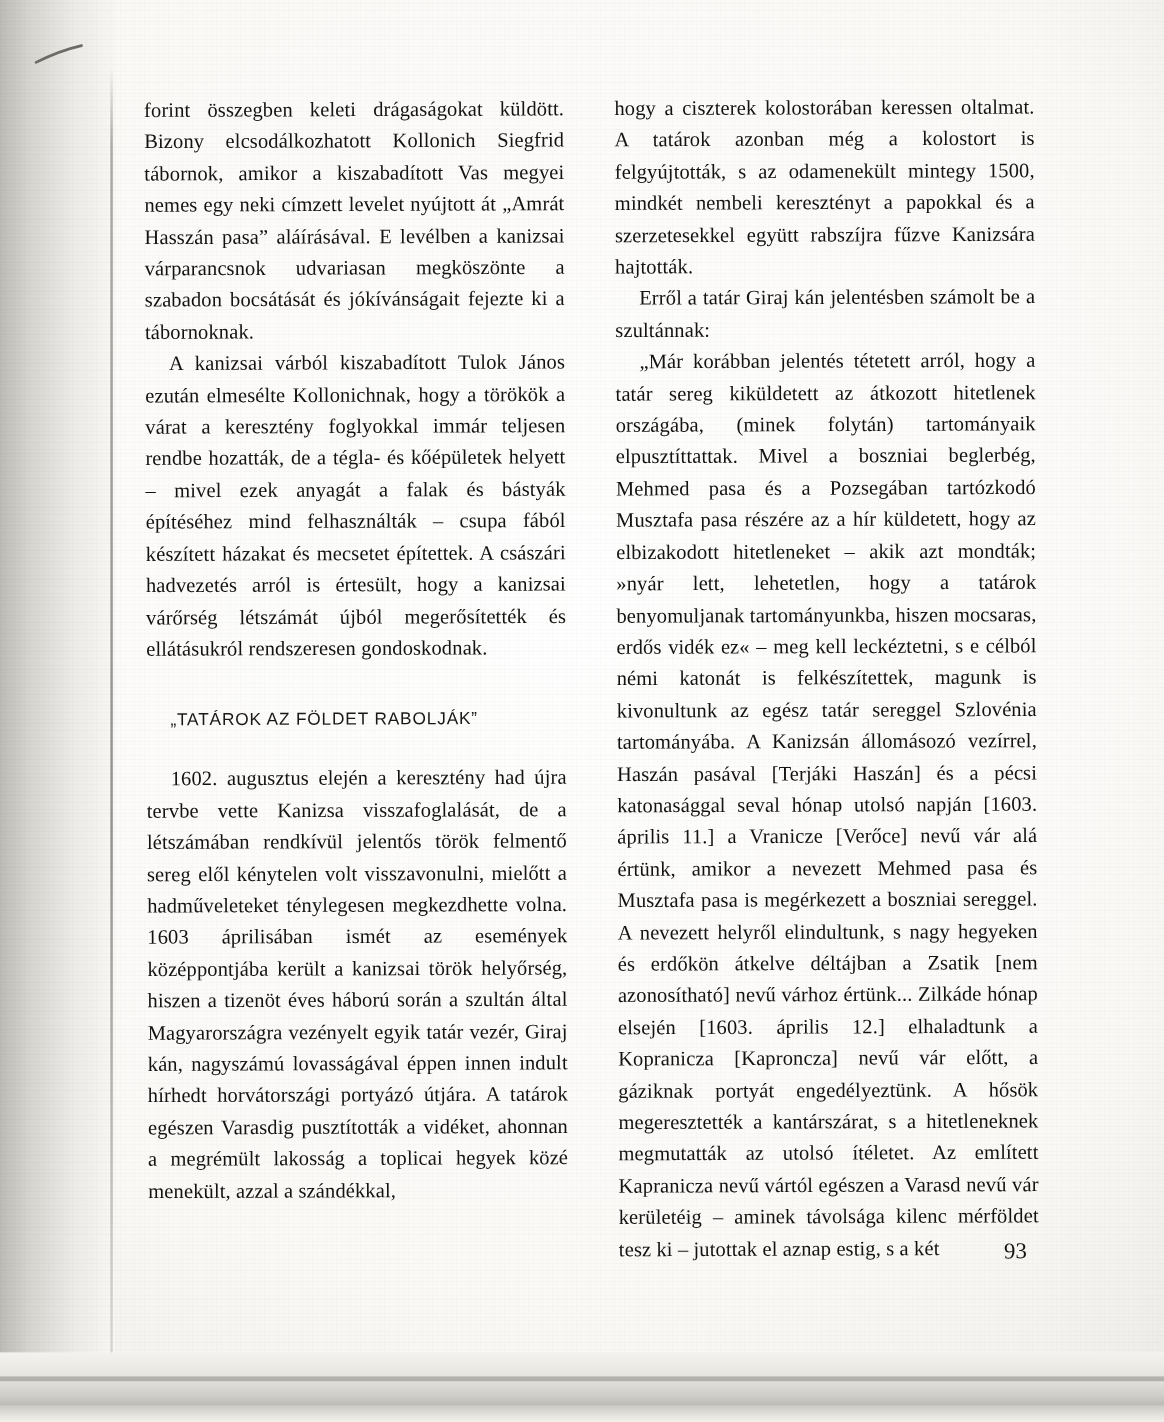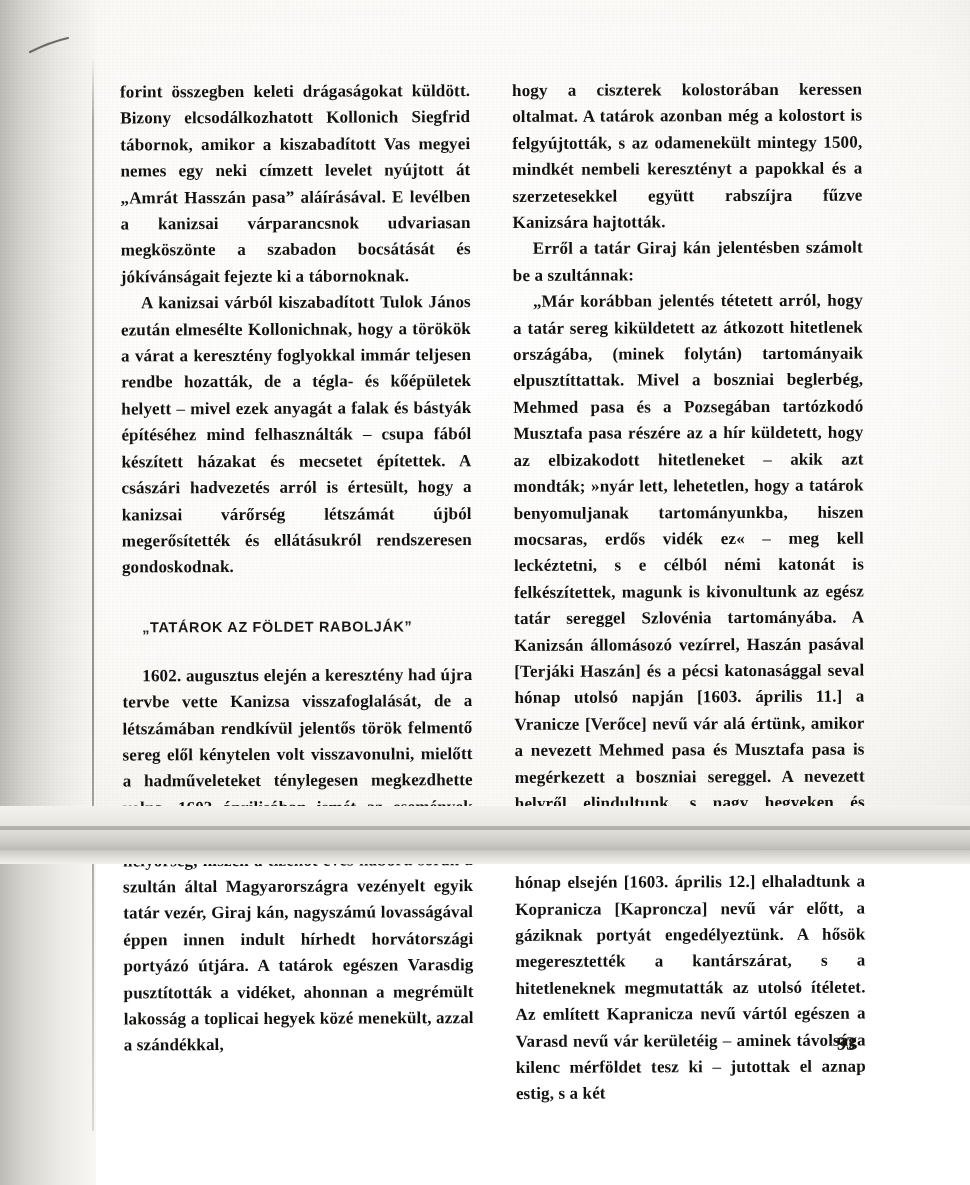--- a/index.html
+++ b/index.html
@@ -9,23 +9,22 @@
   body {
     width: 970px;
     height: 1185px;
     background: #ffffff;
     font-family: "Liberation Serif", serif;
     overflow: hidden;
   }
   .page {
     position: relative;
     width: 970px;
-    height: 864px;
+    height: 1185px;
     background: #fbfaf8;
-    font-weight: bold;
   }
   
   .scan-tint {
     position: absolute;
     inset: 0;
     background:
       radial-gradient(125% 95% at 48% 42%, rgba(255,255,255,0.92) 0%, rgba(250,249,246,0.85) 52%, rgba(228,226,221,0.85) 88%, rgba(205,203,198,0.95) 100%),
       linear-gradient(90deg, #e9e7e2 0px, #f7f6f3 40px, #fbfaf8 120px, #fbfaf8 860px, #f2f0ec 940px, #e4e2dd 970px);
     pointer-events: none;
   }

